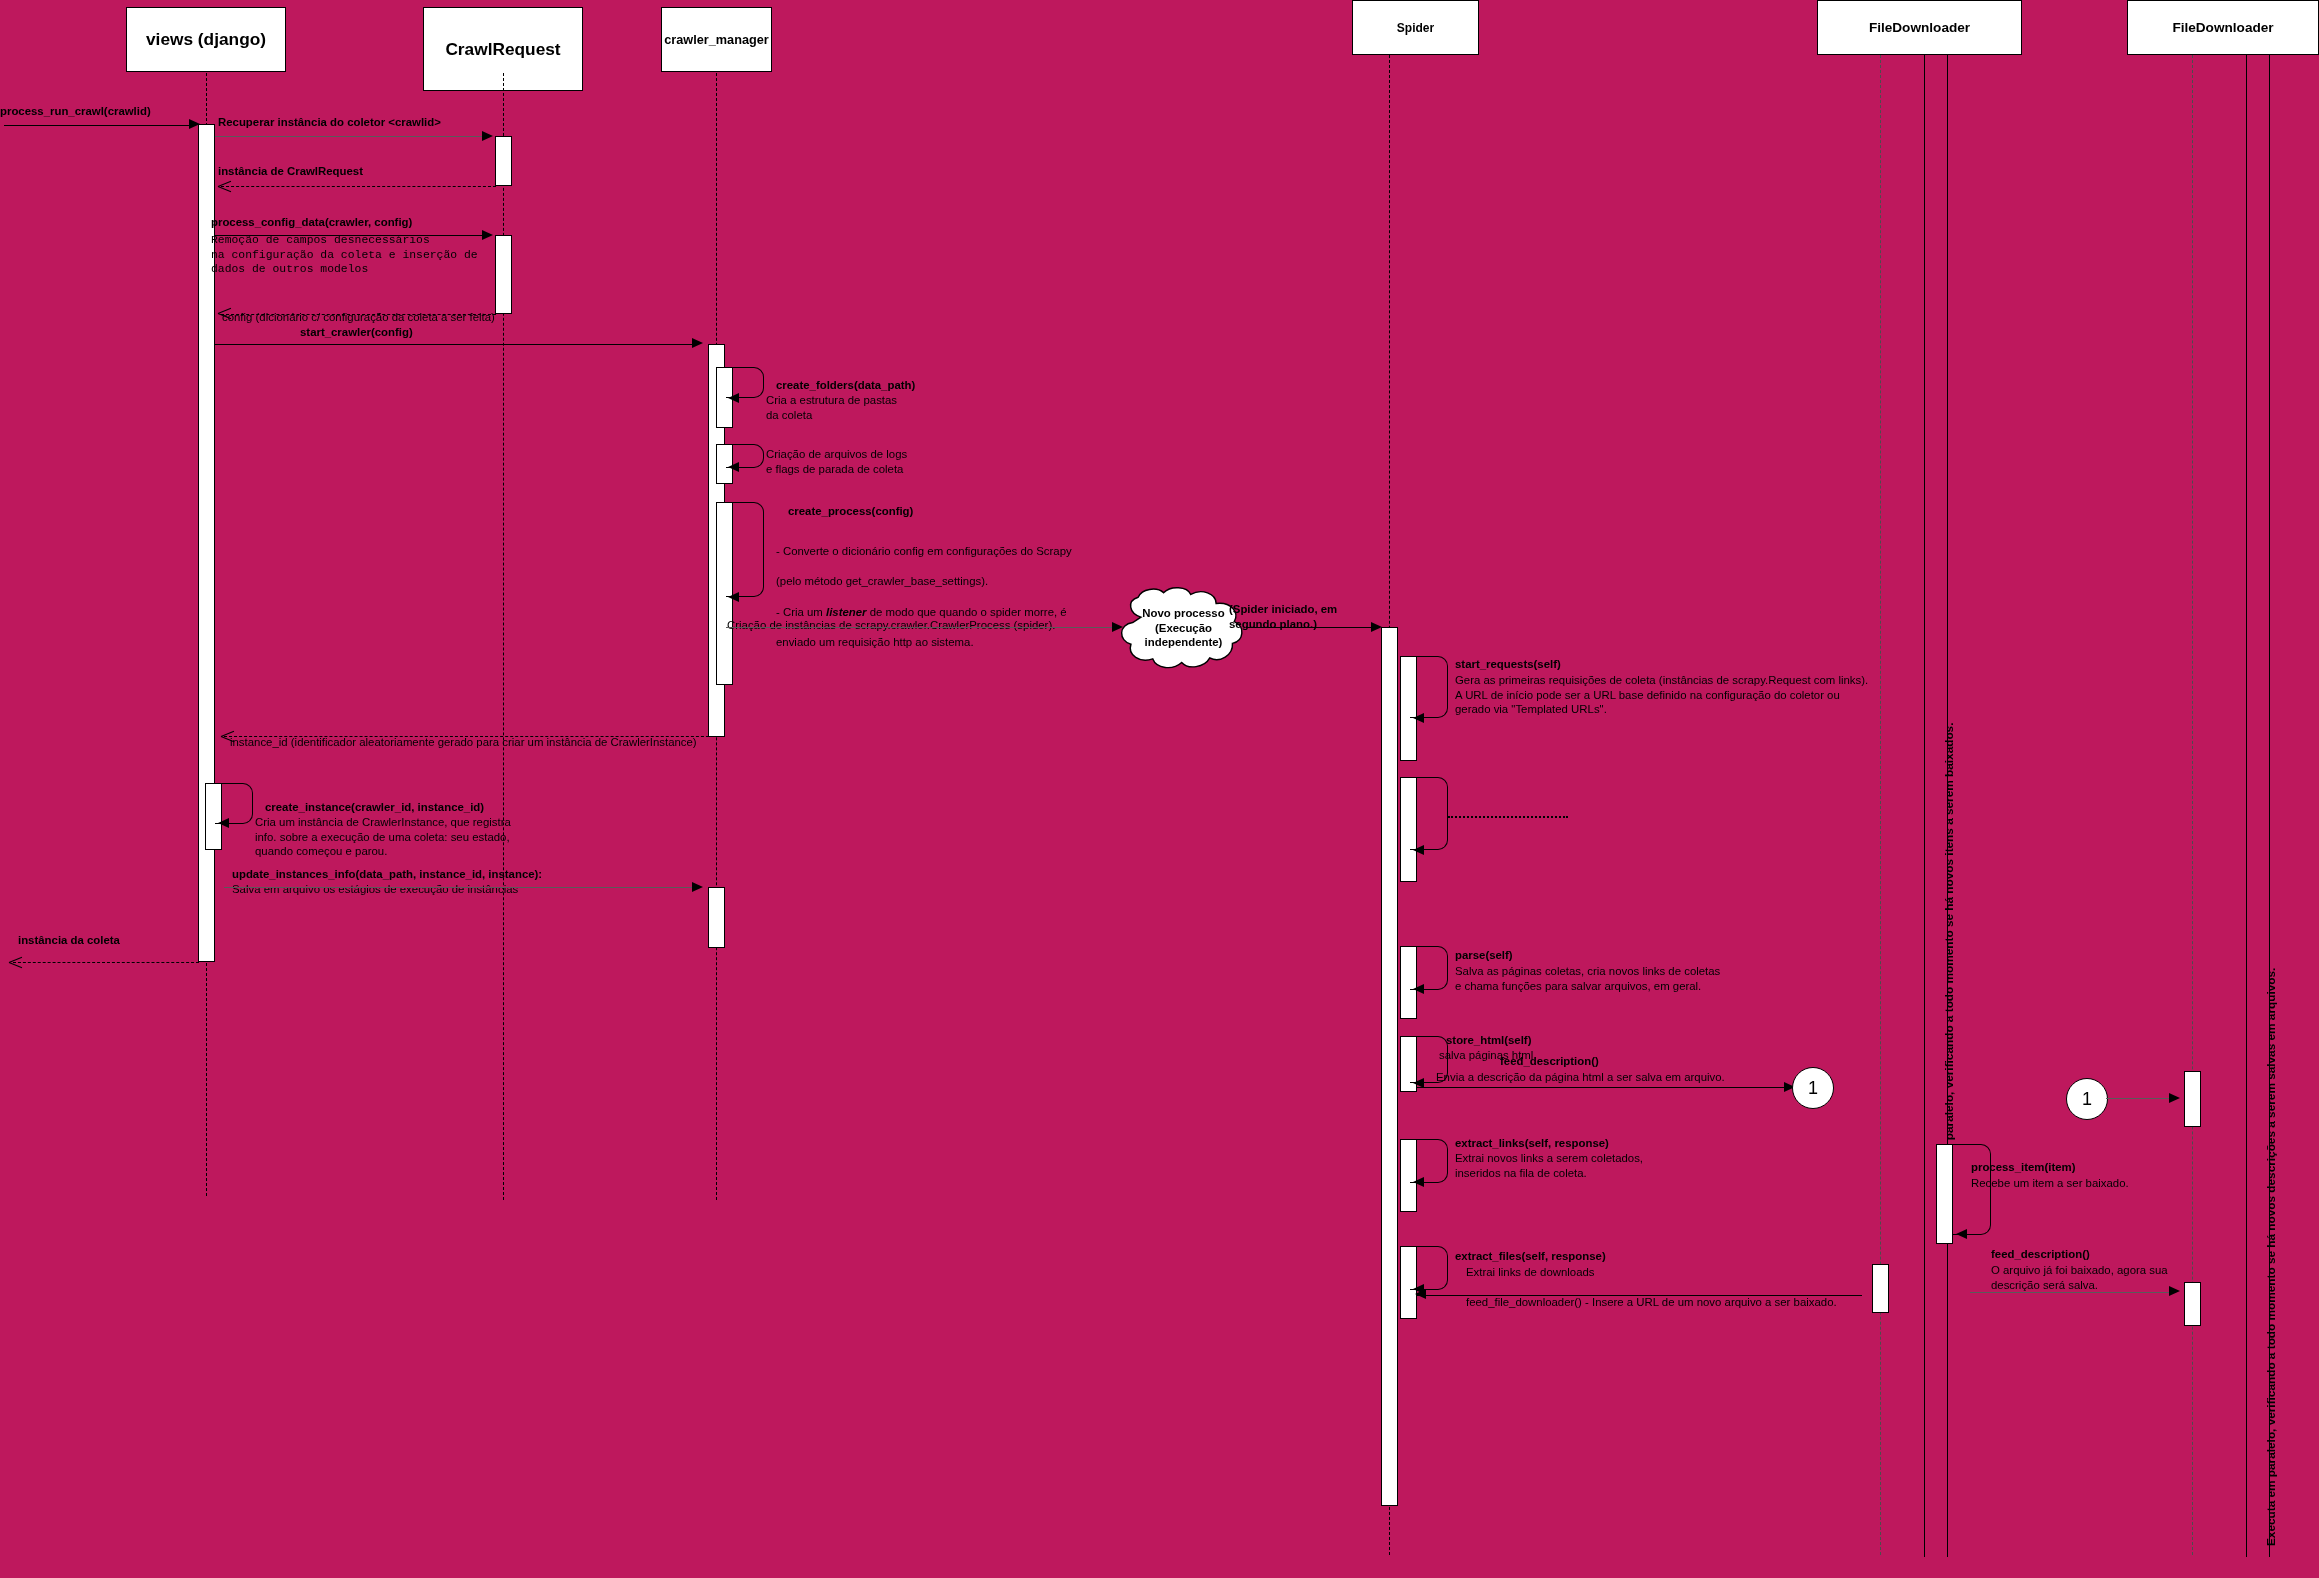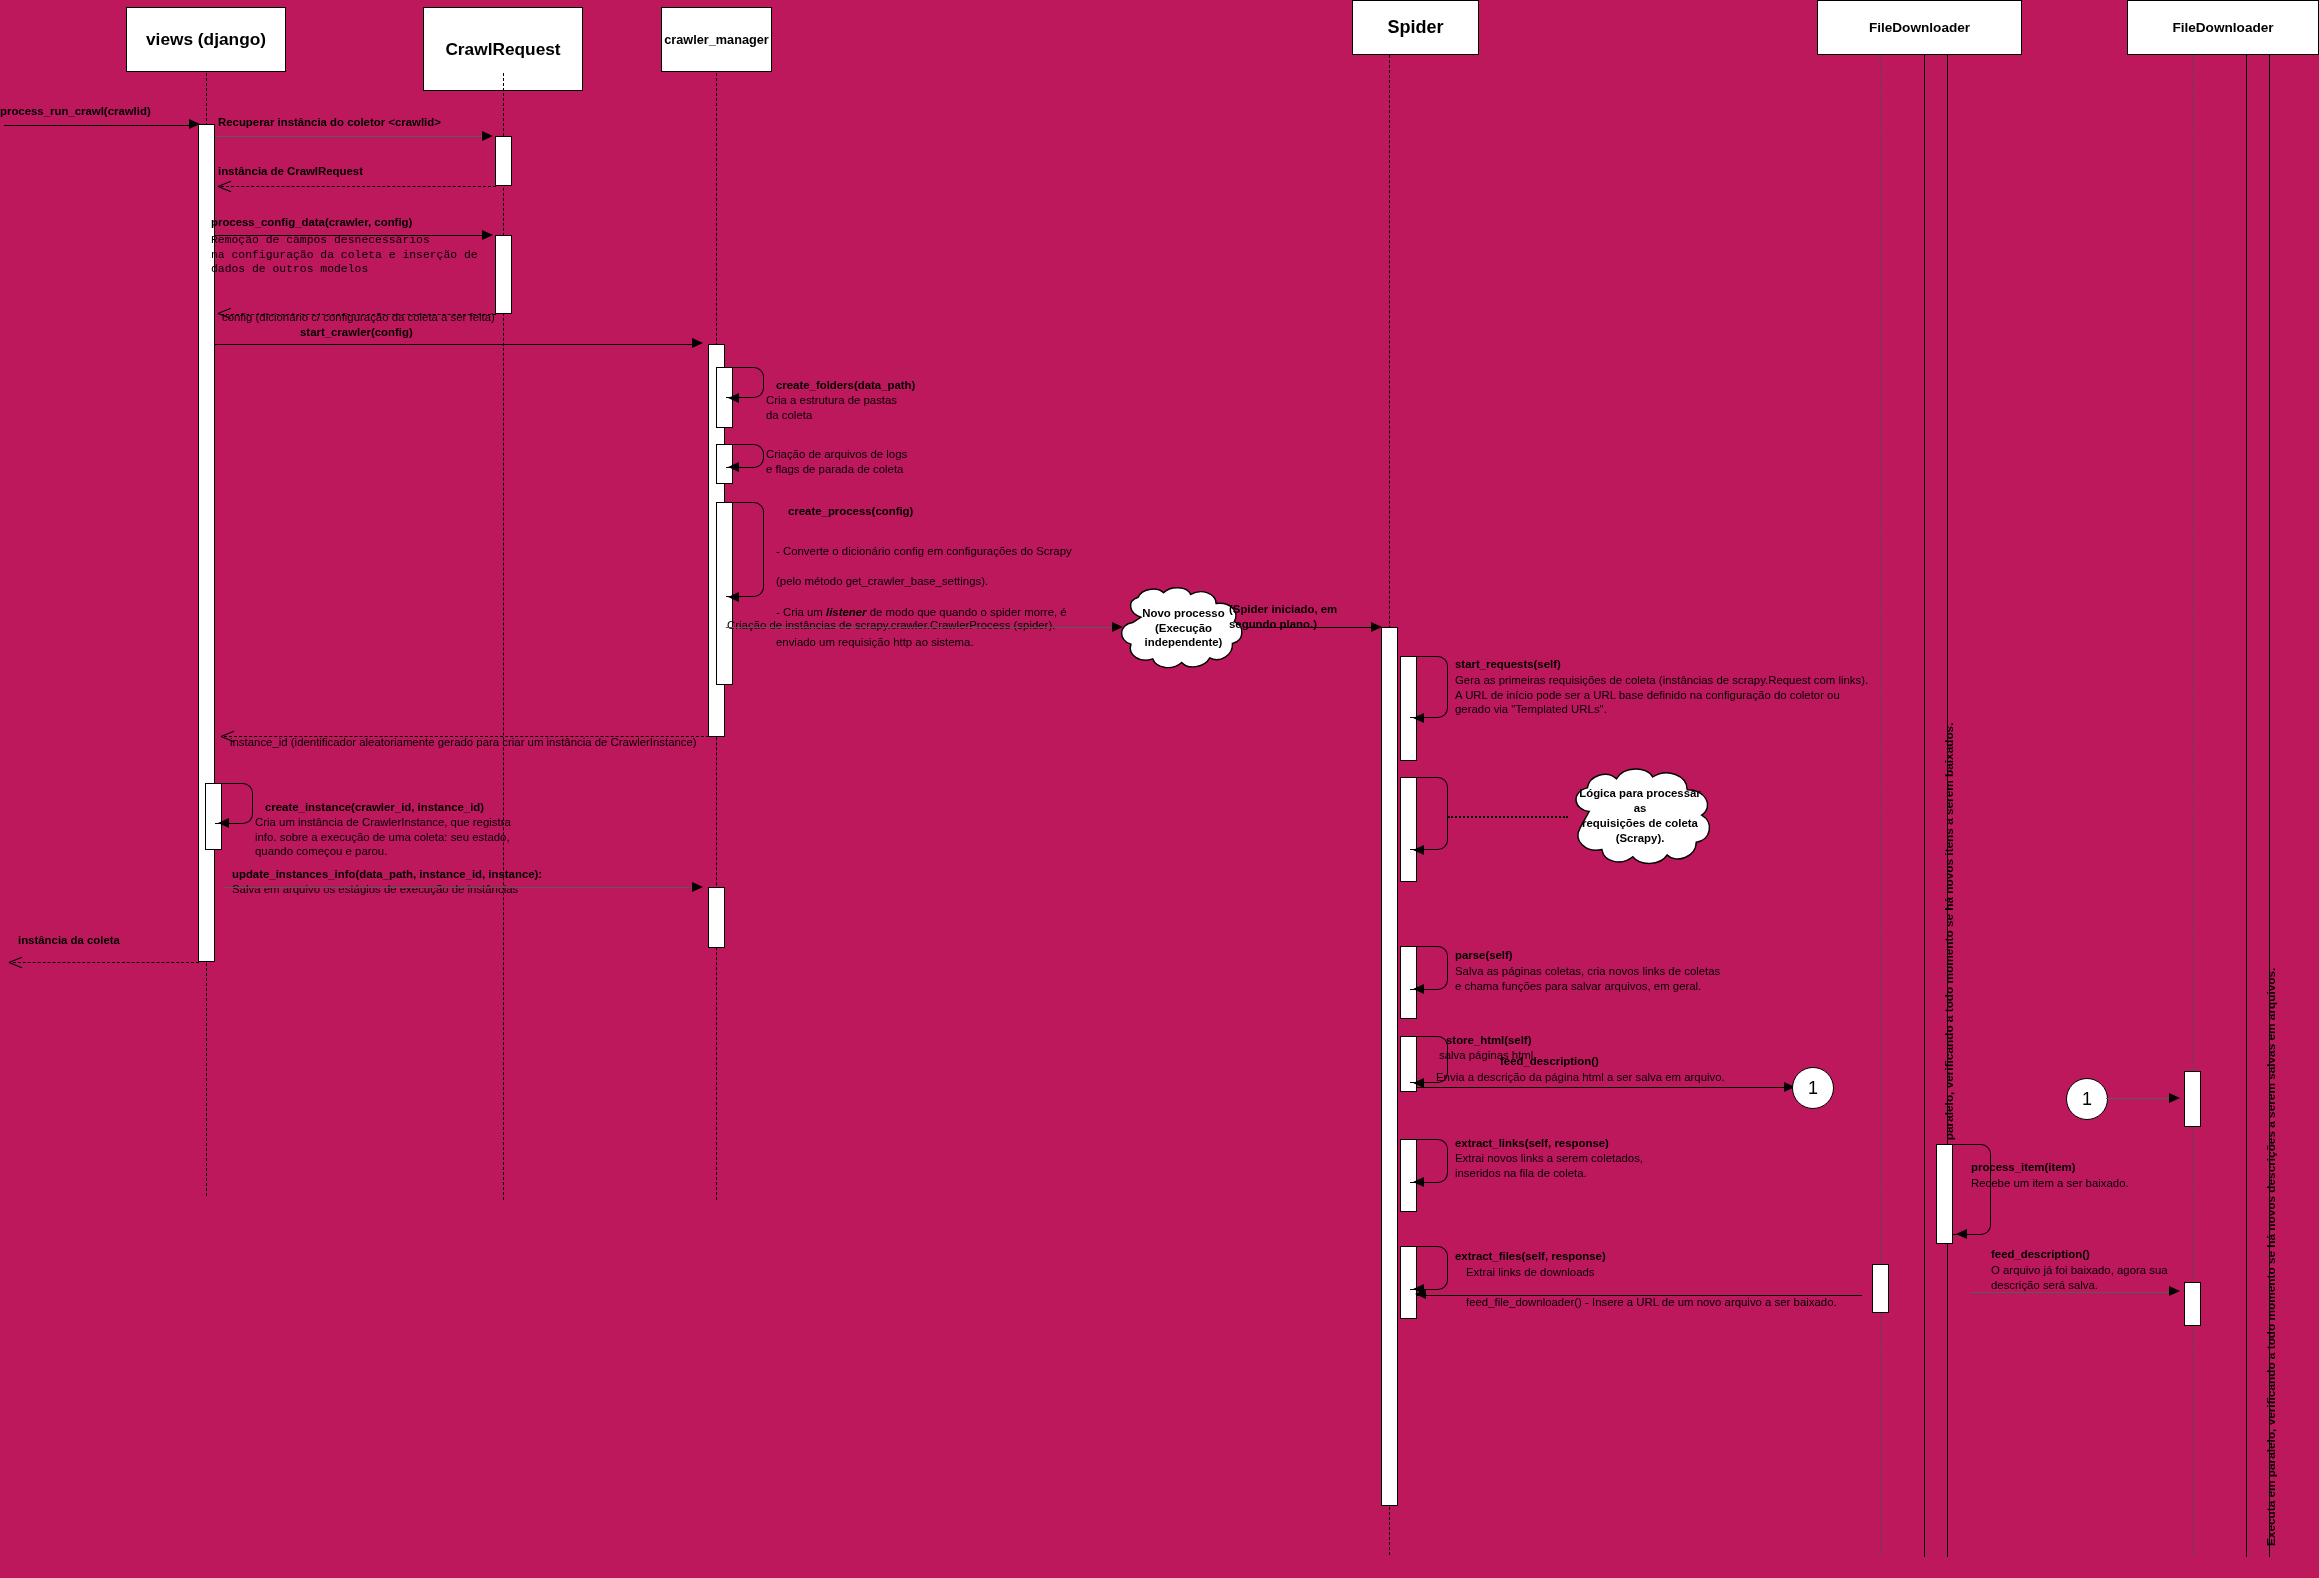--- a/index.html
+++ b/index.html
@@ -90,21 +90,21 @@
   <div class="actor-box" style="left:126px;top:7.3px;width:160px;height:65px;">
     <span>views (django)</span>
   </div>
   <div class="actor-box" style="left:423px;top:7.3px;width:160px;height:84px;">
     <span>CrawlRequest</span>
   </div>
   <div class="actor-box" style="left:661px;top:7.3px;width:111px;height:65px;">
     <span style="font-size:12.7px;">crawler_manager</span>
   </div>
   <div class="actor-box" style="left:1352px;top:0px;width:127px;height:55px;">
-    <span style="font-size:18px;">Spider</span>
+    <span style="font-size:12px;">Spider</span>
   </div>
   <div class="actor-box" style="left:1817px;top:0px;width:205px;height:55px;">
     <span style="font-size:13.6px;">FileDownloader</span>
   </div>
   <div class="actor-box" style="left:2127px;top:0px;width:192px;height:55px;">
     <span style="font-size:13.6px;">FileDownloader</span>
   </div>
 
   <div class="lifeline" style="left:206px;top:73px;height:1123px;"></div>
   <div class="lifeline" style="left:503px;top:73px;height:1127px;"></div>
@@ -225,31 +225,20 @@
   <div class="selfcall" style="left:1410px;top:656px;width:38px;height:62px;"></div>
   <div class="ah left" style="left:1413px;top:713px;"></div>
   <div class="lbl b" style="left:1455px;top:657px;width:909px;">start_requests(self)</div>
   <div class="lbl" style="left:1455px;top:673px;width:909px;">Gera as primeiras requisições de coleta (instâncias de scrapy.Request com links).
 A URL de início pode ser a URL base definido na configuração do coletor ou
 gerado via "Templated URLs".</div>
 
   <div class="selfcall" style="left:1410px;top:777px;width:38px;height:73px;"></div>
   <div class="ah left" style="left:1413px;top:845px;"></div>
   <div class="msg dotted" style="left:1448px;top:816px;width:120px;"></div>
-  <div class="cloud" style="left:1562px;top:766px;width:156px;height:100px;">
-    <svg viewBox="0 0 172 110" width="156" height="100">
-      <path d="M30 50 C12 48 10 28 28 24 C30 10 50 4 60 14 C68 0 94 0 100 12
-               C116 2 138 10 138 26 C158 26 168 44 154 54 C168 62 164 82 148 84
-               C148 100 126 108 116 98 C108 110 86 110 78 100 C66 110 46 106 44 92
-               C26 96 12 82 20 68 Z" fill="#ffffff" stroke="#000000" stroke-width="1.6"></path>
-    </svg>
-    <div class="ctext">Lógica para processar as
-requisições de coleta
-(Scrapy).</div>
-  </div>
 
   <div class="lbl l" style="left:230px;top:720px;width:691px;">
     <span class="bold">instance_id</span><span> (identificador aleatoriamente gerado para criar um instância de CrawlerInstance)</span>
   </div>
   <div class="msg dashed" style="left:224px;top:736px;width:495px;"></div>
   <div class="ah openleft" style="left:221px;top:730px;"></div>
 
   <div class="selfcall" style="left:215px;top:783px;width:38px;height:41px;"></div>
   <div class="ah left" style="left:218px;top:818px;"></div>
   <div class="lbl b" style="left:265px;top:800px;width:255px;">create_instance(crawler_id, instance_id)</div>

